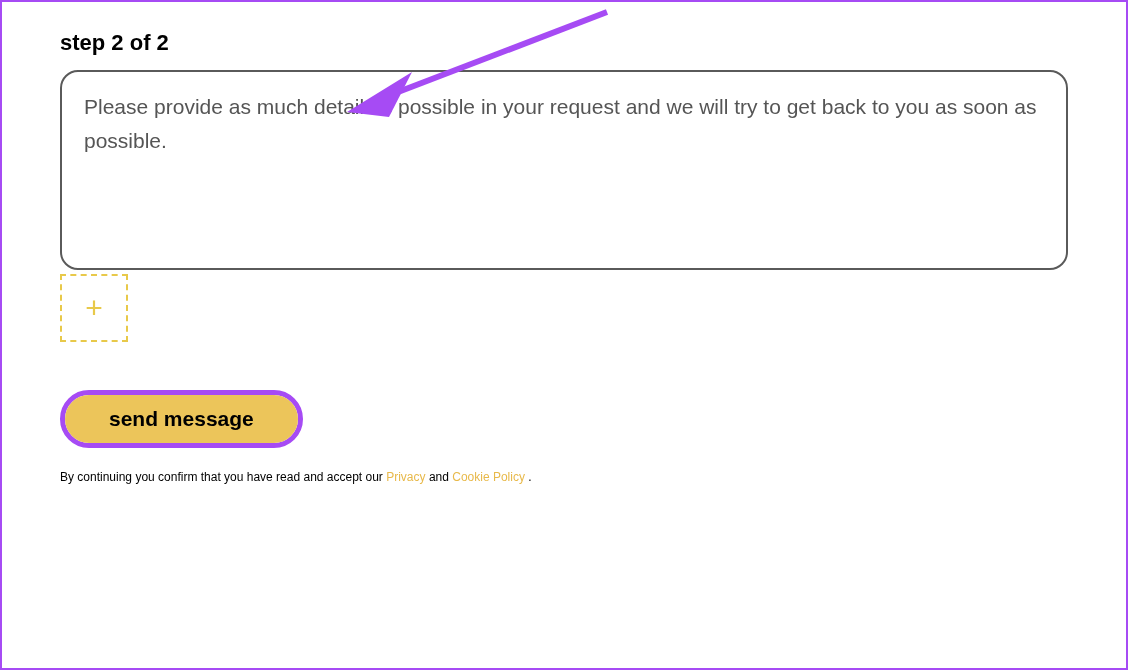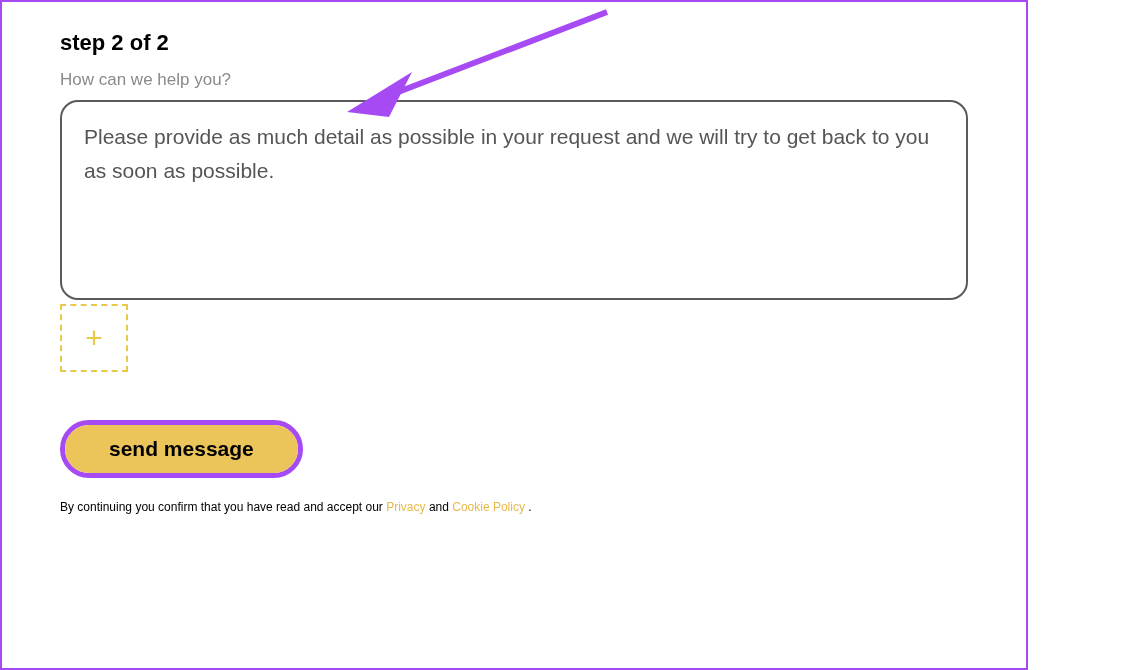--- a/index.html
+++ b/index.html
@@ -9,21 +9,21 @@
     }
     body {
       font-family: -apple-system, BlinkMacSystemFont, "Segoe UI", Helvetica, Arial, sans-serif;
       background: #fff;
       width: 1128px;
       height: 670px;
       position: relative;
     }
     .container {
       border: 2px solid #a64bf4;
-      width: 1028px;
+      width: 1128px;
       height: 670px;
       padding: 28px 58px;
       position: relative;
     }
     .step-title {
       font-size: 22px;
       font-weight: 700;
       color: #000;
       margin-bottom: 14px;
     }
@@ -103,21 +103,20 @@
       pointer-events: none;
     }
   </style>
 </head>
 <body>
 
 <div class="container">
 
   <h2 class="step-title">step 2 of 2</h2>
 
-  <div class="help-label">How can we help you?</div>
 
   <textarea class="message-textarea" placeholder="Please provide as much detail as possible in your request and we will try to get back to you as soon as possible." style=""></textarea>
 
 
   <div class="attach-box">
     <span class="plus-icon">+</span>
   </div>
 
   <div class="send-button-wrapper">
     <button class="send-button">send message</button>

